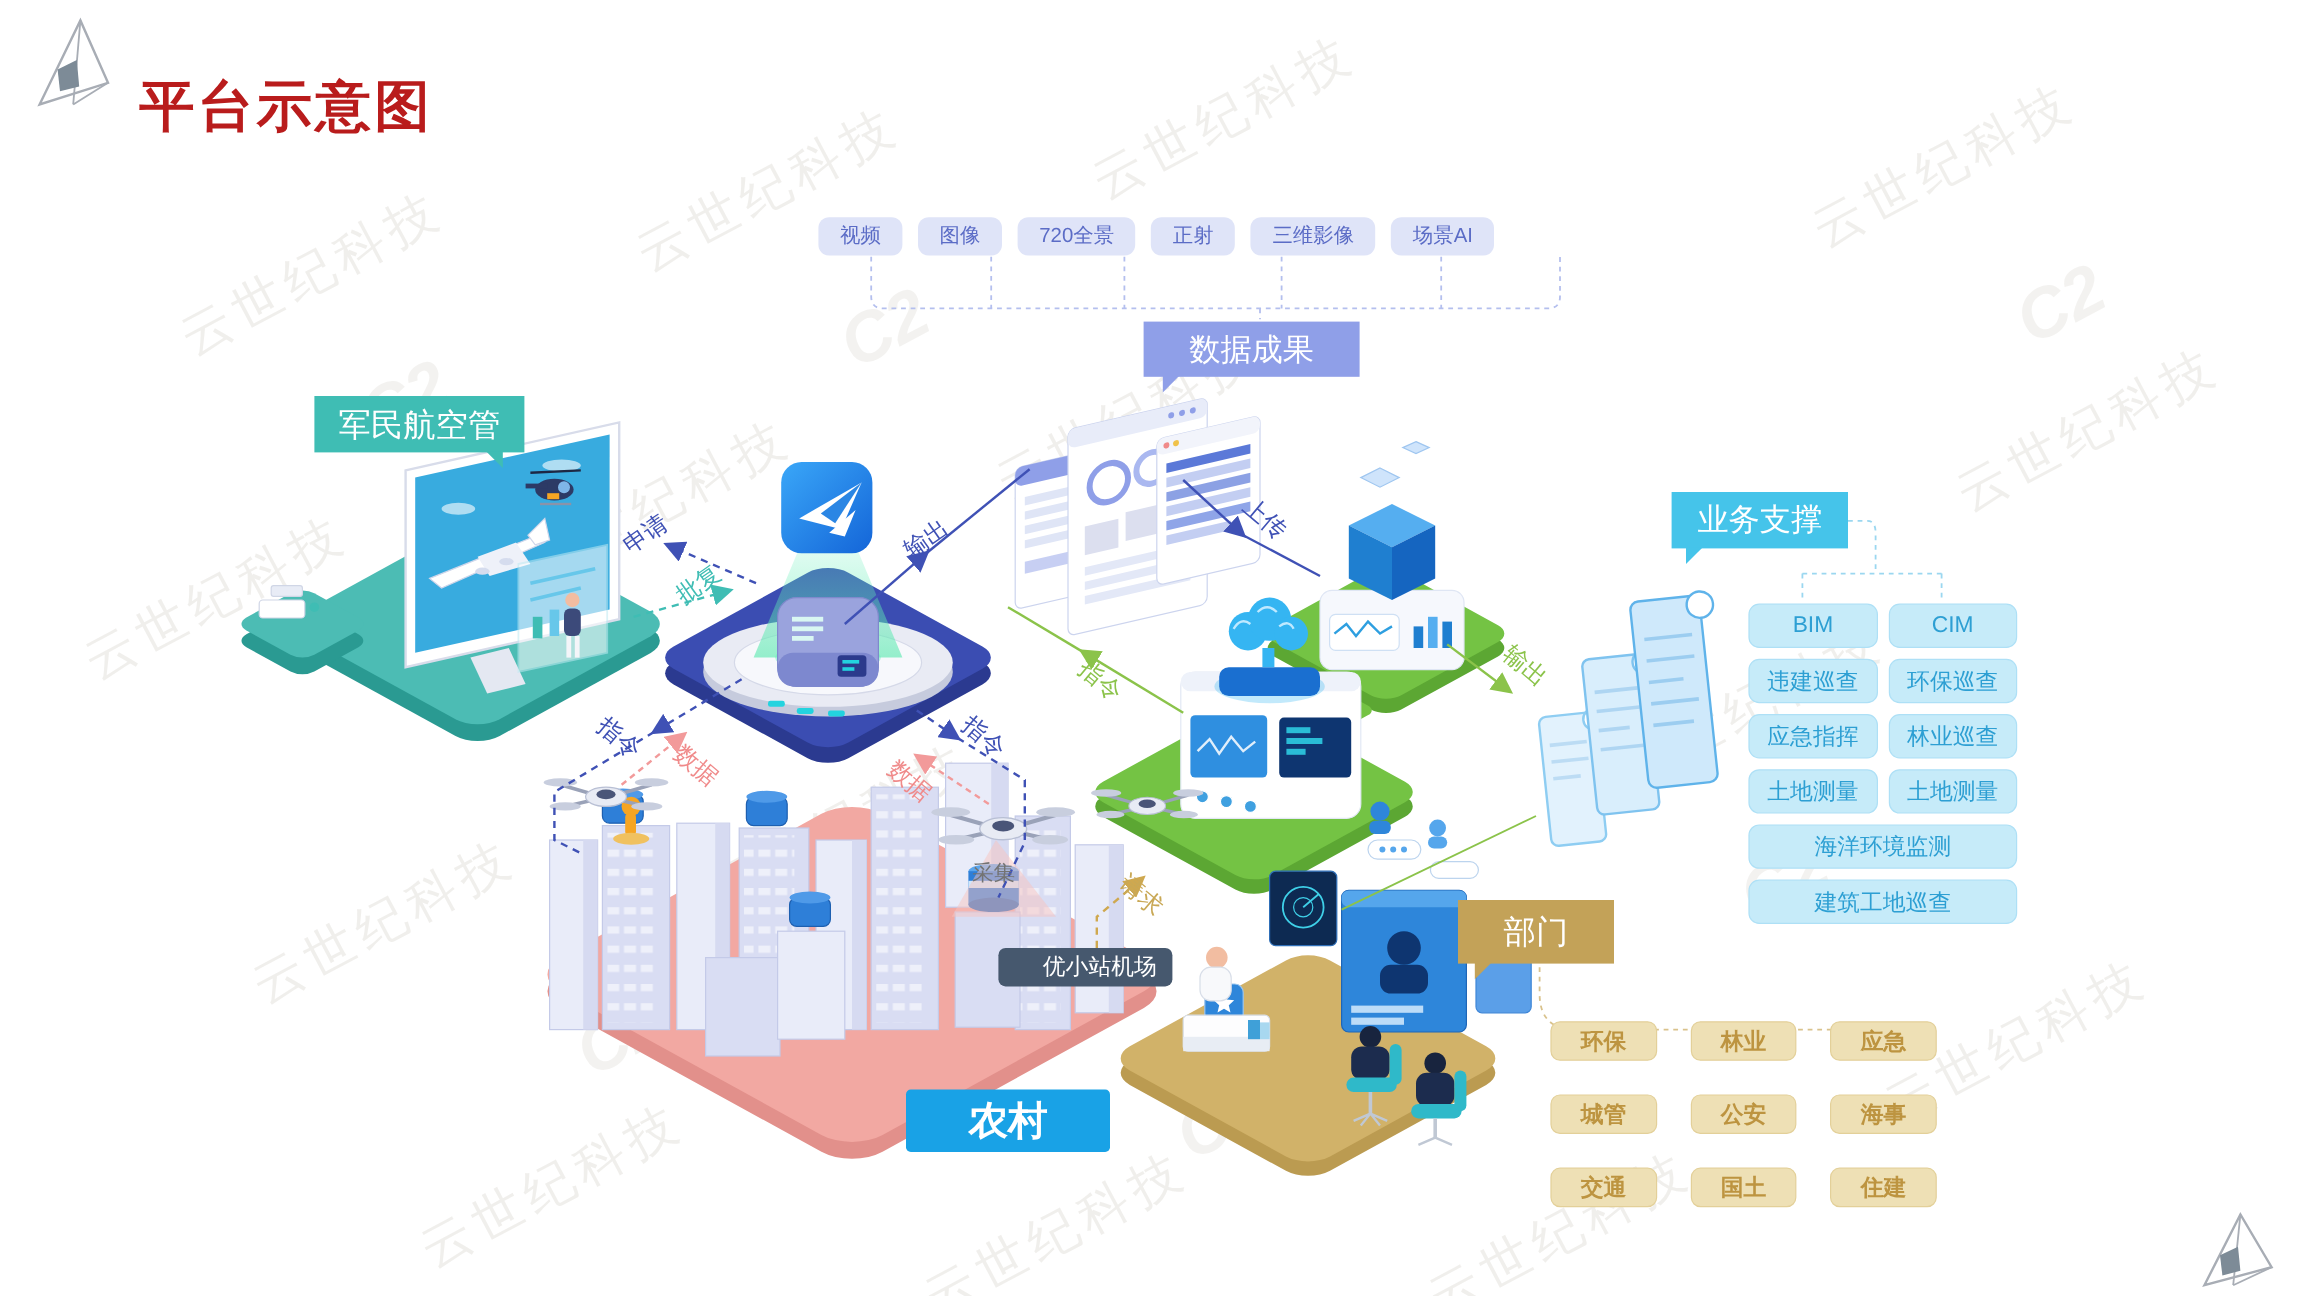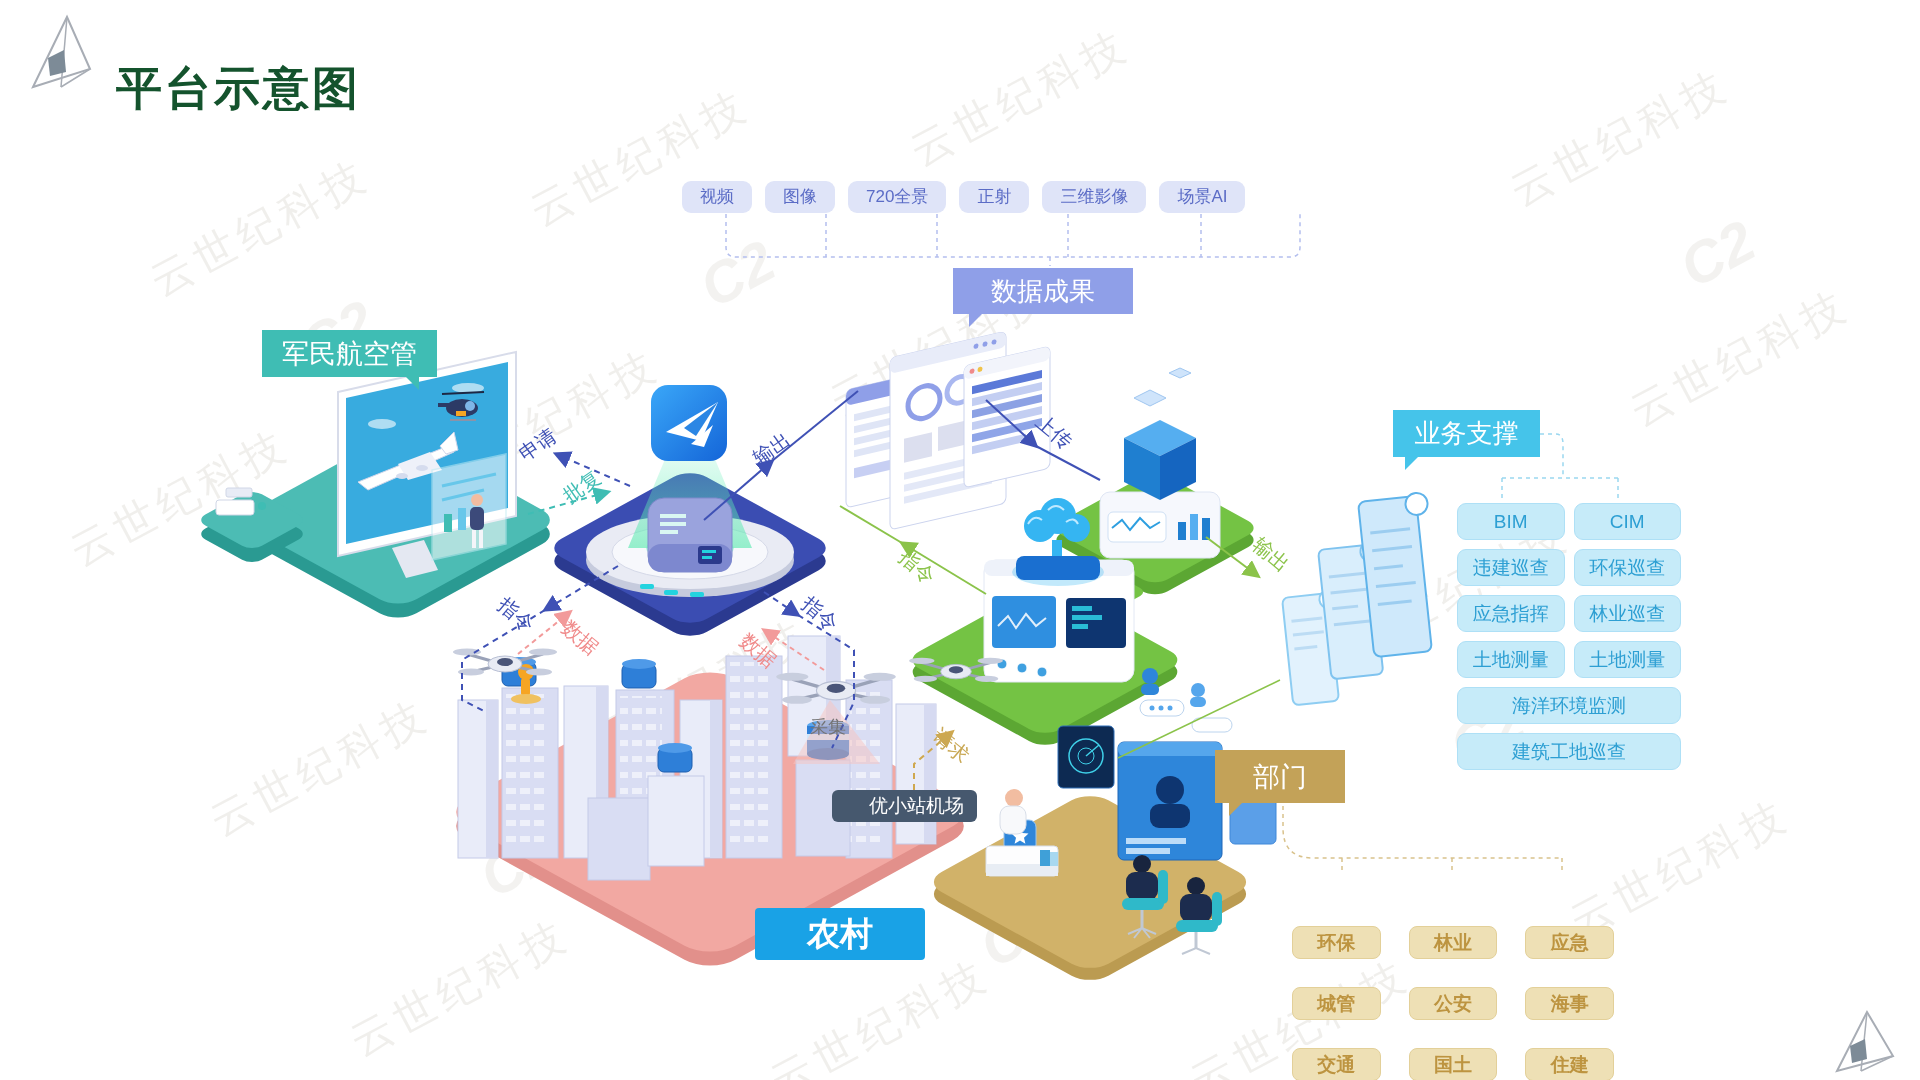--- a/index.html
+++ b/index.html
@@ -6,21 +6,21 @@
   body{font-family:"Liberation Sans", sans-serif;}
   .canvas{position:relative;width:1920px;height:1080px;background:#fff;overflow:hidden;}
 
   
   .wm{position:absolute;color:#b7b1a4;opacity:.20;font-size:42px;letter-spacing:6px;
       transform:rotate(-28deg);white-space:nowrap;pointer-events:none;}
   .wm.logo{font-size:58px;font-weight:700;font-style:italic;letter-spacing:0;opacity:.16;}
 
   
   .title{position:absolute;left:116px;top:58px;margin:0;font-size:46px;font-weight:800;
-         color:#14532d;letter-spacing:3px;}
+         color:#b91c1c;letter-spacing:3px;}
 
   .diagram{position:absolute;left:0;top:0;}
 
   
   .tagrow{position:absolute;left:682px;top:181px;display:flex;gap:13px;}
   .tag{height:32px;line-height:32px;padding:0 18px;background:#dfe4f8;color:#5b6cc6;
        font-size:17px;border-radius:9px;white-space:nowrap;}
 
   
   .bubble{position:absolute;color:#fff;display:flex;align-items:center;justify-content:center;
@@ -43,21 +43,21 @@
            transform:translate(-50%,-50%) rotate(var(--r,0deg));}
 
   
   .bizgrid{position:absolute;left:1457px;top:503px;width:224px;display:grid;
            grid-template-columns:1fr 1fr;column-gap:9px;row-gap:9px;}
   .bizgrid .pill{height:35px;display:flex;align-items:center;justify-content:center;
                  background:#c6ebf9;border:1px solid #aee0f6;color:#2d9fd3;font-size:19px;border-radius:9px;}
   .pill.wide{grid-column:1 / -1;}
 
   
-  .deptgrid{position:absolute;left:1292px;top:926px;width:322px;display:grid;
+  .deptgrid{position:absolute;left:1292px;top:851px;width:322px;display:grid;
             grid-template-columns:1fr 1fr 1fr;column-gap:11px;row-gap:11px;gap:28px;}
   .deptgrid .pill{height:31px;display:flex;align-items:center;justify-content:center;
                   background:#eee0b5;border:1px solid #e3d099;color:#bd9440;font-size:19px;
                   font-weight:600;border-radius:8px;}
 </style>
 </head>
 <body>
 
 <div class="canvas">
 

